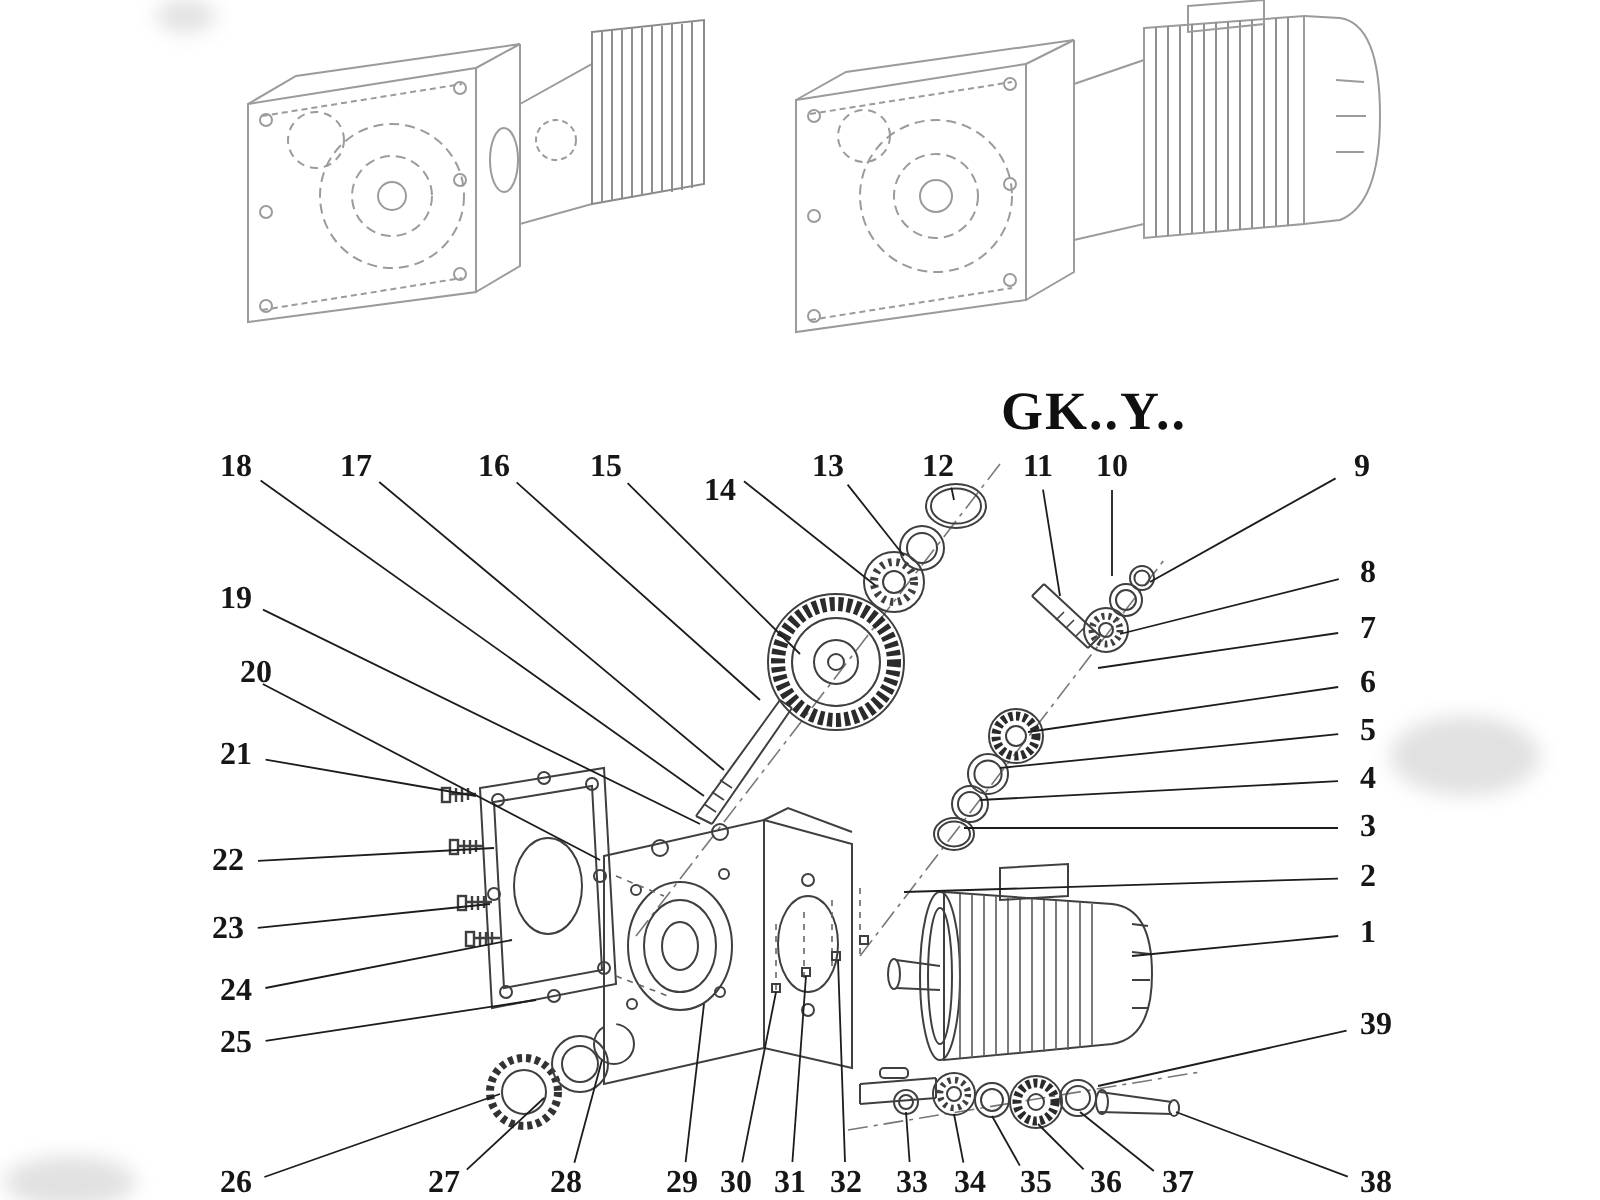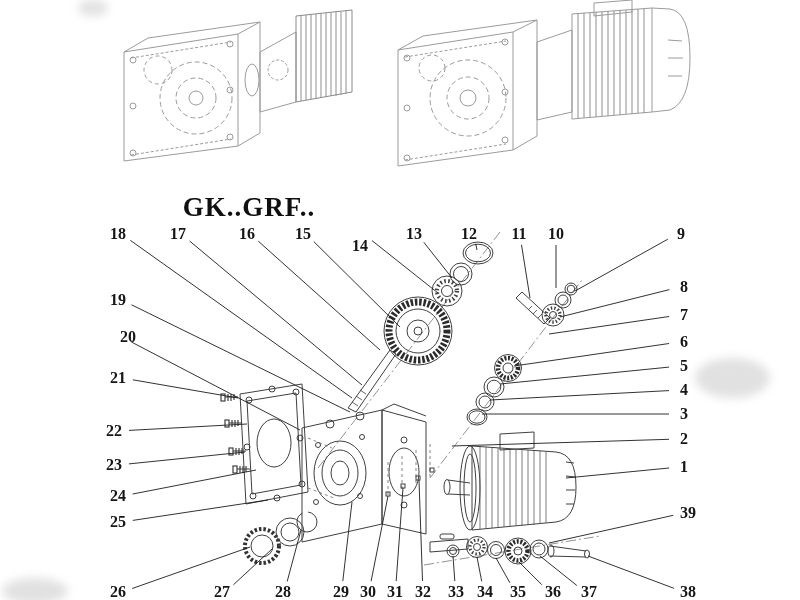--- a/index.html
+++ b/index.html
@@ -240,21 +240,21 @@
         <line x1="422.5" y1="581.0" x2="419" y2="480"></line>
         <line x1="454.8" y1="581.0" x2="453" y2="556"></line>
         <line x1="481.7" y1="581.3" x2="477" y2="557"></line>
         <line x1="509.9" y1="582.8" x2="496" y2="558"></line>
         <line x1="541.8" y1="584.7" x2="519" y2="562"></line>
         <line x1="576.9" y1="585.5" x2="540" y2="556"></line>
         <line x1="673.9" y1="588.3" x2="588" y2="556"></line>
       </g>
   </svg>
 
-  <div class="heading" style="left:249px;top:207px">GK..GRF..</div>
+  <div class="heading" style="left:547px;top:206px">GK..Y..</div>
 
   <div id="callout-layer">
       <span class="callout" style="left: 118px; top: 234px;">18</span>
       <span class="callout" style="left: 178px; top: 234px;">17</span>
       <span class="callout" style="left: 247px; top: 234px;">16</span>
       <span class="callout" style="left: 303px; top: 234px;">15</span>
       <span class="callout" style="left: 360px; top: 234px; margin-top: 12px;">14</span>
       <span class="callout" style="left: 414px; top: 234px;">13</span>
       <span class="callout" style="left: 469px; top: 234px;">12</span>
       <span class="callout" style="left: 519px; top: 234px;">11</span>

